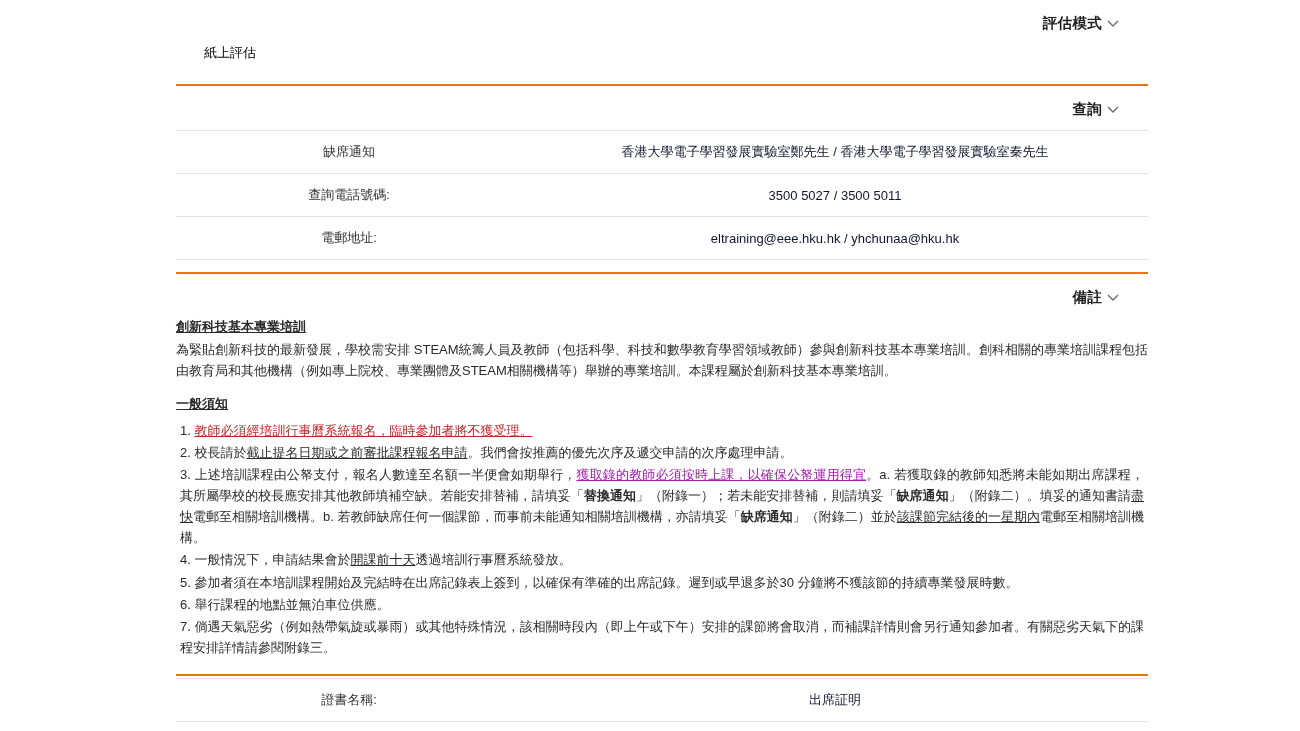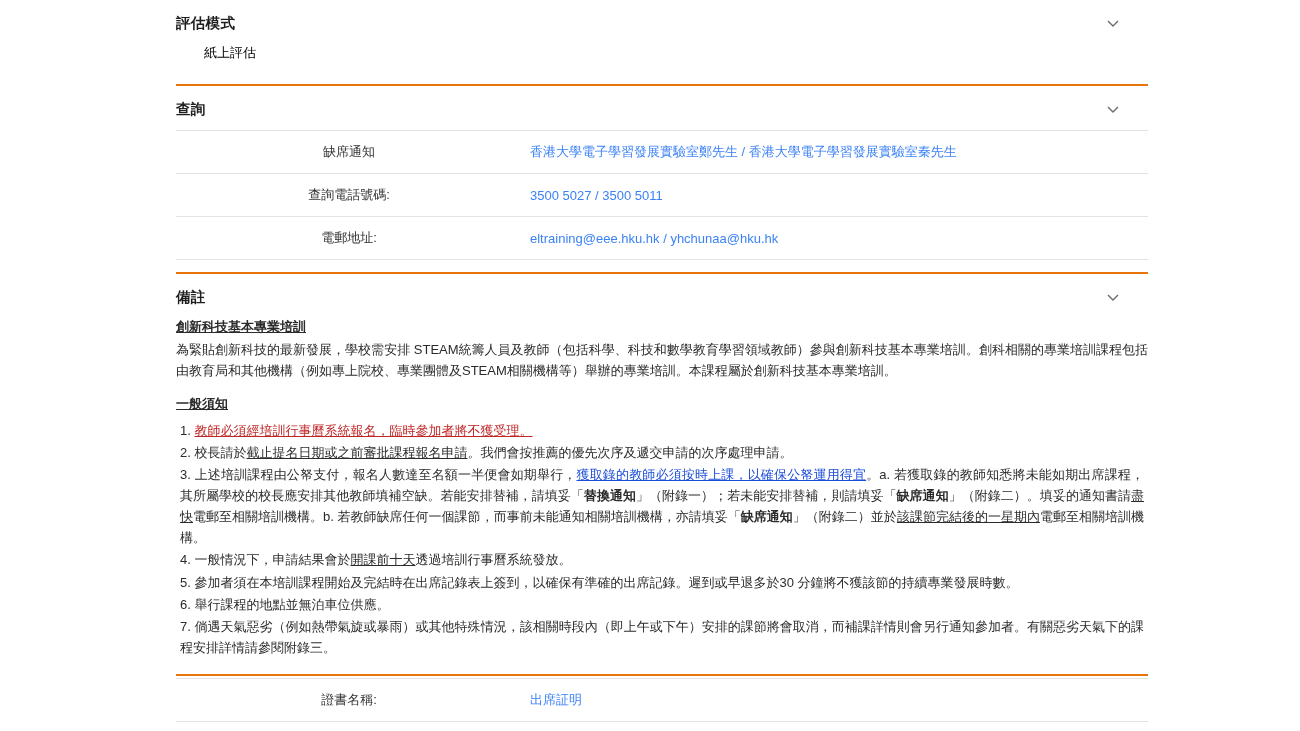--- a/index.html
+++ b/index.html
@@ -20,21 +20,21 @@
     box-sizing: border-box;
     padding: 0 176px 0 176px;
   }
   
   .section {
     position: relative;
   }
   .section-head {
     display: flex;
     align-items: center;
-    justify-content: space-between;
+    justify-content: flex-end;
     padding: 12px 0 8px 0;
   }
   .section-title {
     font-size: 14.5px;
     font-weight: bold;
     color: #1f1f1f;
     letter-spacing: 0.3px;
   }
   .chevron {
     width: 22px;
@@ -78,21 +78,22 @@
     padding: 12px 8px;
     font-size: 13px;
     vertical-align: middle;
   }
   .info-table td.label {
     width: 330px;
     text-align: center;
     color: #333333;
   }
   .info-table td.value {
-    color: #3b82f6;
+    text-align: center;
+    color: #0f172a;
   }
   
   .remark-block {
     width: 972px;
     font-size: 13px;
     line-height: 1.62;
     color: #2b2b2b;
   }
   .remark-subtitle {
     font-weight: bold;
@@ -107,21 +108,21 @@
   .remark-list {
     margin: 4px;
     padding: 0;
     list-style: none;
   }
   .remark-list li {
     margin: 0 0 1px 0;
     text-align: justify;
   }
   .lnk {
-    color: #1d4ed8;
+    color: #a21caf;
     text-decoration: underline;
     cursor: pointer;
   }
   .lnk-red {
     color: #c02626;
     text-decoration: underline;
     cursor: pointer;
   }
   .b { font-weight: bold; }
   .u { text-decoration: underline; }

